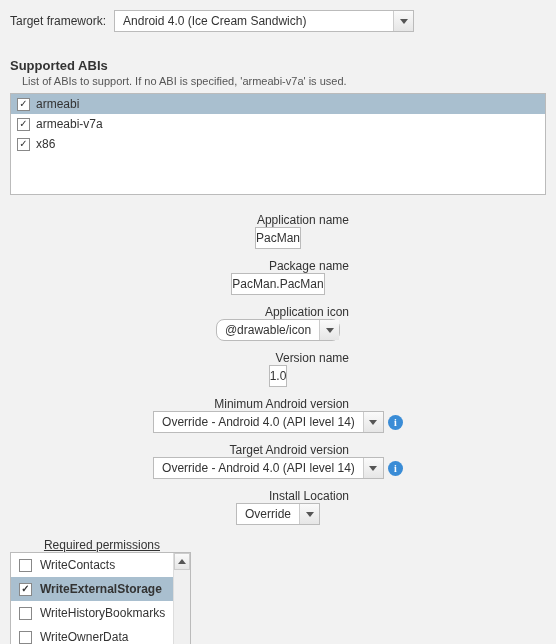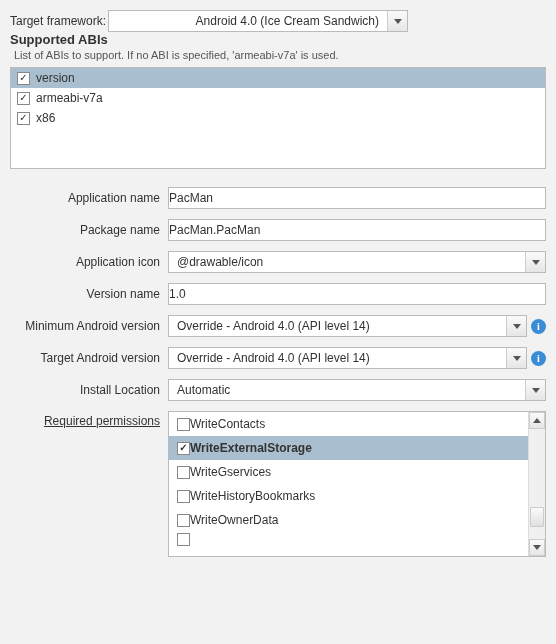--- a/index.html
+++ b/index.html
@@ -8,22 +8,22 @@
     padding: 10px;
     font-family: "Segoe UI", Tahoma, sans-serif;
     font-size: 12px;
     background: #f2f2f2;
     color: #333;
     width: 556px;
   }
   .row-top {
     display: flex;
     align-items: center;
-    gap: 2px;
-    margin-bottom: 0;
+    gap: 8px;
+    margin-bottom: 26px;
   }
   .label {
     white-space: nowrap;
   }
   .dropdown {
     display: flex;
     align-items: center;
     border: 1px solid #bbb;
     background: #fff;
     height: 22px;
@@ -46,21 +46,21 @@
   .dropdown-btn svg { display:block; }
   .section-title {
     font-weight: bold;
     font-size: 13px;
     margin-bottom: 2px;
   }
   .section-desc {
     font-size: 11px;
     color: #555;
     margin-bottom: 6px;
-    margin-left: 4px;
+    margin-left: 12px;
   }
   .abi-list {
     border: 1px solid #bbb;
     background: #fff;
     height: 102px;
     overflow: hidden;
     margin-bottom: 18px;
   }
   .abi-item {
     display: flex;
@@ -88,20 +88,21 @@
     color: #333;
   }
   .form-area {
     display: flex;
     flex-direction: column;
     gap: 10px;
   }
   .form-row {
     display: flex;
     align-items: center;
+    flex-direction: column;
   }
   .form-label {
     width: 158px;
     text-align: right;
     padding-right: 8px;
   }
   .form-field {
     flex: 1;
     display: flex;
     align-items: center;
@@ -139,20 +140,21 @@
     height: 146px;
     display: flex;
   }
   .perm-list {
     flex: 1;
     overflow: hidden;
   }
   .perm-item {
     display: flex;
     align-items: center;
+    gap: 8px;
     padding: 4px 8px;
     height: 24px;
   }
   .perm-item.selected {
     background: #a9bfcf;
     font-weight: bold;
   }
   .perm-item.partial {
     height: 14px;
   }
@@ -175,36 +177,36 @@
     background: linear-gradient(#fafafa,#e0e0e0);
     border:1px solid #ccc;
     border-radius:1px;
   }
 </style>
 </head>
 <body>
 
 <div class="row-top">
   <span class="label">Target framework:</span>
-  <div class="dropdown" style="width:300px;text-align:right;">
+  <div class="dropdown" style="width:300px;">
     <div class="dropdown-value">Android 4.0 (Ice Cream Sandwich)</div>
     <div class="dropdown-btn">
       <svg width="8" height="5">
           <path d="M0 0 L8 0 L4 5 Z" fill="#555"></path>
         </svg>
     </div>
   </div>
 </div>
 
 <div class="section-title">Supported ABIs</div>
 <div class="section-desc">List of ABIs to support. If no ABI is specified, 'armeabi-v7a' is used.</div>
 <div class="abi-list">
   <div class="abi-item selected">
     <div class="chk checked"></div>
-    <span>version</span>
+    <span>armeabi</span>
   </div>
   <div class="abi-item">
     <div class="chk checked"></div>
     <span>armeabi-v7a</span>
   </div>
   <div class="abi-item">
     <div class="chk checked"></div>
     <span>x86</span>
   </div>
 </div>
@@ -225,21 +227,21 @@
     <div class="form-field">
       <div class="text-input">
         <span>PacMan.PacMan</span>
       </div>
     </div>
   </div>
 
   <div class="form-row">
     <div class="form-label">Application icon</div>
     <div class="form-field">
-      <div class="dropdown" style="flex:1;">
+      <div class="dropdown" style="flex:1;border-radius:8px;">
         <div class="dropdown-value">@drawable/icon</div>
         <div class="dropdown-btn">
           <svg width="8" height="5">
               <path d="M0 0 L8 0 L4 5 Z" fill="#555"></path>
             </svg>
         </div>
       </div>
     </div>
   </div>
 
@@ -280,21 +282,21 @@
         </div>
       </div>
       <div class="info-icon">i</div>
     </div>
   </div>
 
   <div class="form-row">
     <div class="form-label">Install Location</div>
     <div class="form-field">
       <div class="dropdown" style="flex:1;">
-        <div class="dropdown-value">Automatic</div>
+        <div class="dropdown-value">Override</div>
         <div class="dropdown-btn">
           <svg width="8" height="5">
               <path d="M0 0 L8 0 L4 5 Z" fill="#555"></path>
             </svg>
         </div>
       </div>
     </div>
   </div>
 
   <div class="form-row top-align">
@@ -304,24 +306,20 @@
         <div class="perm-item">
           <div class="chk"></div>
           <span>WriteContacts</span>
         </div>
         <div class="perm-item selected">
           <div class="chk checked"></div>
           <span>WriteExternalStorage</span>
         </div>
         <div class="perm-item">
           <div class="chk"></div>
-          <span>WriteGservices</span>
-        </div>
-        <div class="perm-item">
-          <div class="chk"></div>
           <span>WriteHistoryBookmarks</span>
         </div>
         <div class="perm-item">
           <div class="chk"></div>
           <span>WriteOwnerData</span>
         </div>
         <div class="perm-item partial">
           <div class="chk"></div>
         </div>
       </div>

